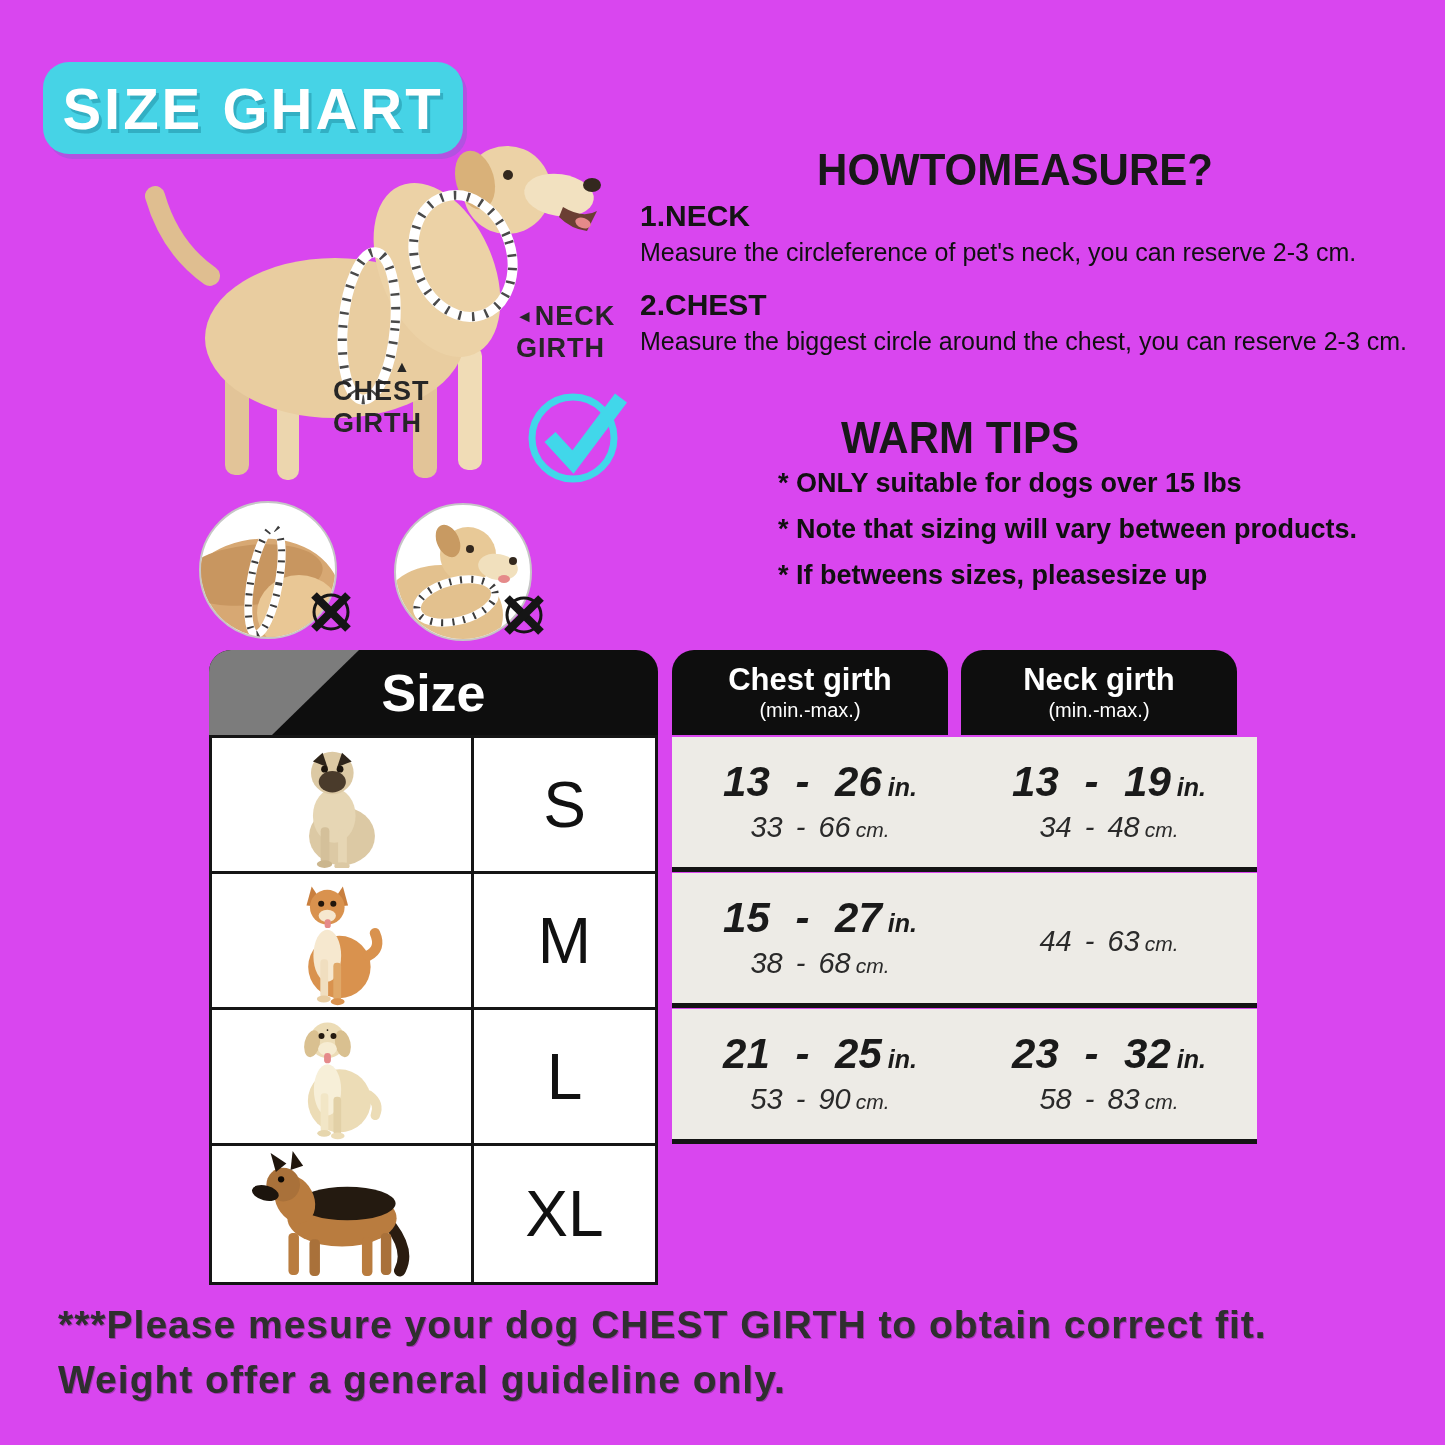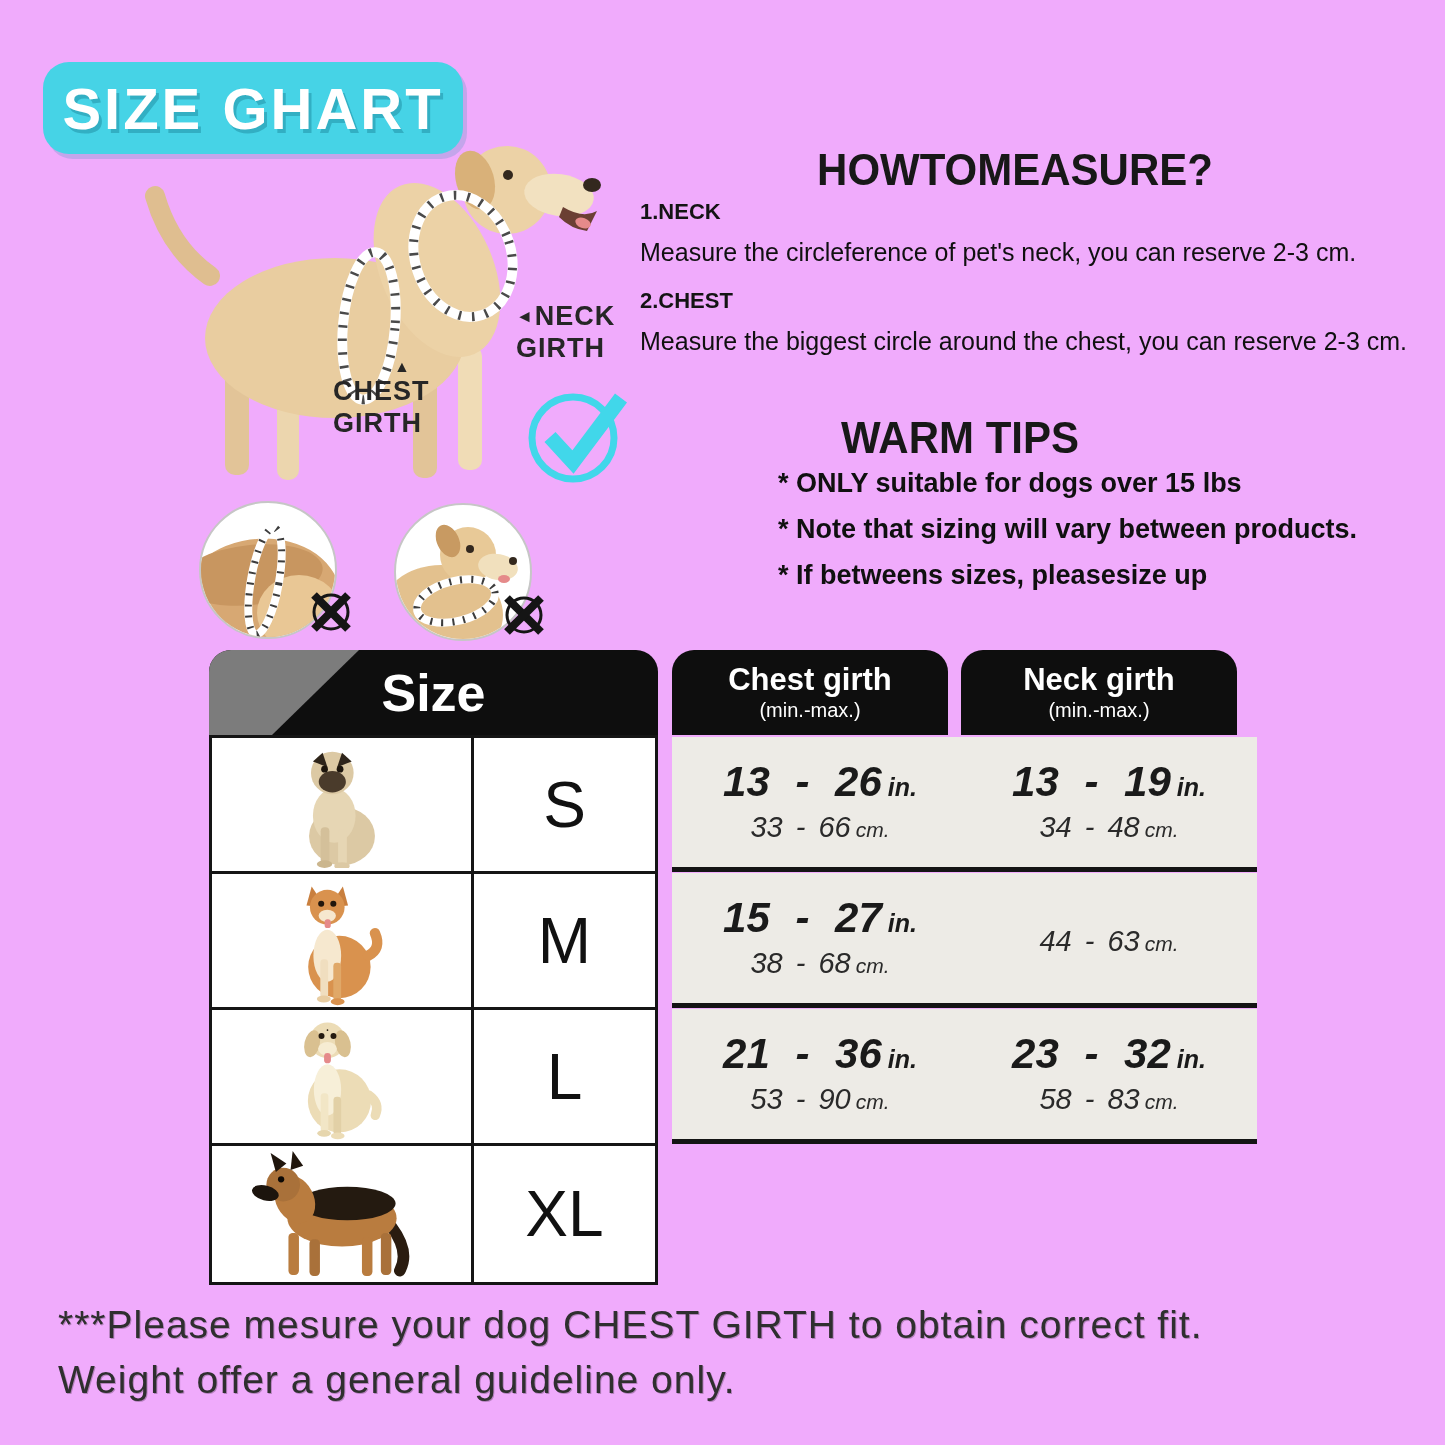--- a/index.html
+++ b/index.html
@@ -1,18 +1,18 @@
 <!DOCTYPE html>
 <html><head>
 <meta charset="utf-8">
 <style>
   html,body { margin:0; padding:0; background:#ffffff; }
   #page {
     position:relative; width:1445px; height:1445px; overflow:hidden;
-    background:#f0abfc; font-family:"Liberation Sans", sans-serif; color:#1b1b1b;
+    background:#d946ef; font-family:"Liberation Sans", sans-serif; color:#1b1b1b;
   }
   .abs { position:absolute; }
 
   
   .title-banner {
     left:43px; top:62px; width:420px; height:92px;
     background:#46d3e6; border-radius:26px;
     display:flex; align-items:center; justify-content:center;
     box-shadow:4px 5px 0 rgba(0,140,160,0.18);
   }
@@ -41,21 +41,21 @@
   .cross-badge { width:52px; height:52px; }
   .cross-1 { left:305px; top:586px; }
   .cross-2 { left:498px; top:589px; }
 
   
   .htm-heading {
     left:640px; top:146px; width:750px; text-align:center;
     font-size:42px; font-weight:800; letter-spacing:0px; color:#181818;
     transform:scaleY(1.05);
   }
-  .section-subtitle { font-size:22px; font-weight:700; color:#141414; }
+  .section-subtitle { font-size:30px; font-weight:700; color:#141414; }
   .section-text { font-size:25px; font-weight:400; color:#101010; width:780px; }
   .htm-t0 { left:640px; top:199px; }
   .htm-p0 { left:640px; top:238px; }
   .htm-t1 { left:640px; top:288px; }
   .htm-p1 { left:640px; top:327px; }
 
   .wt-heading {
     left:640px; top:414px; width:640px; text-align:center;
     font-size:42px; font-weight:800; color:#181818; transform:scaleY(1.05);
   }
@@ -105,21 +105,21 @@
   .in-line { font-size:42px; font-weight:700; font-style:italic; color:#1a1a1a;
              word-spacing:14px; line-height:1.05; }
   .in-line .unit { font-size:25px; margin-left:6px; word-spacing:0; }
   .cm-line { font-size:29px; font-weight:400; font-style:italic; color:#2a2a2a;
              word-spacing:5px; margin-top:7px; }
   .cm-line .unit { font-size:21px; margin-left:5px; word-spacing:0; }
 
   
   .footnote {
     left:58px; top:1297px; width:1360px;
-    font-size:39px; font-weight:400; letter-spacing:1px; line-height:1.42;
+    font-size:39px; font-weight:700; letter-spacing:1px; line-height:1.42;
     color:#2f2f2f; text-shadow:1px 1px 0 rgba(0,0,0,0.25);
   }
 </style>
 </head>
 <body>
 
 <div id="page">
 
   <div class="abs title-banner">
     <span>SIZE GHART</span>
@@ -308,21 +308,21 @@
   <div class="abs girth-col chest-col">
     <div class="girth-cell">
       <div class="in-line"><span>13 - 26</span><span class="unit">in.</span></div>
       <div class="cm-line"><span>33 - 66</span><span class="unit">cm.</span></div>
     </div>
     <div class="girth-cell">
       <div class="in-line"><span>15 - 27</span><span class="unit">in.</span></div>
       <div class="cm-line"><span>38 - 68</span><span class="unit">cm.</span></div>
     </div>
     <div class="girth-cell">
-      <div class="in-line"><span>21 - 36</span><span class="unit">in.</span></div>
+      <div class="in-line"><span>21 - 25</span><span class="unit">in.</span></div>
       <div class="cm-line"><span>53 - 90</span><span class="unit">cm.</span></div>
     </div>
   </div>
 
   <div class="abs girth-col neck-col">
     <div class="girth-cell">
       <div class="in-line"><span>13 - 19</span><span class="unit">in.</span></div>
       <div class="cm-line"><span>34 - 48</span><span class="unit">cm.</span></div>
     </div>
     <div class="girth-cell">

